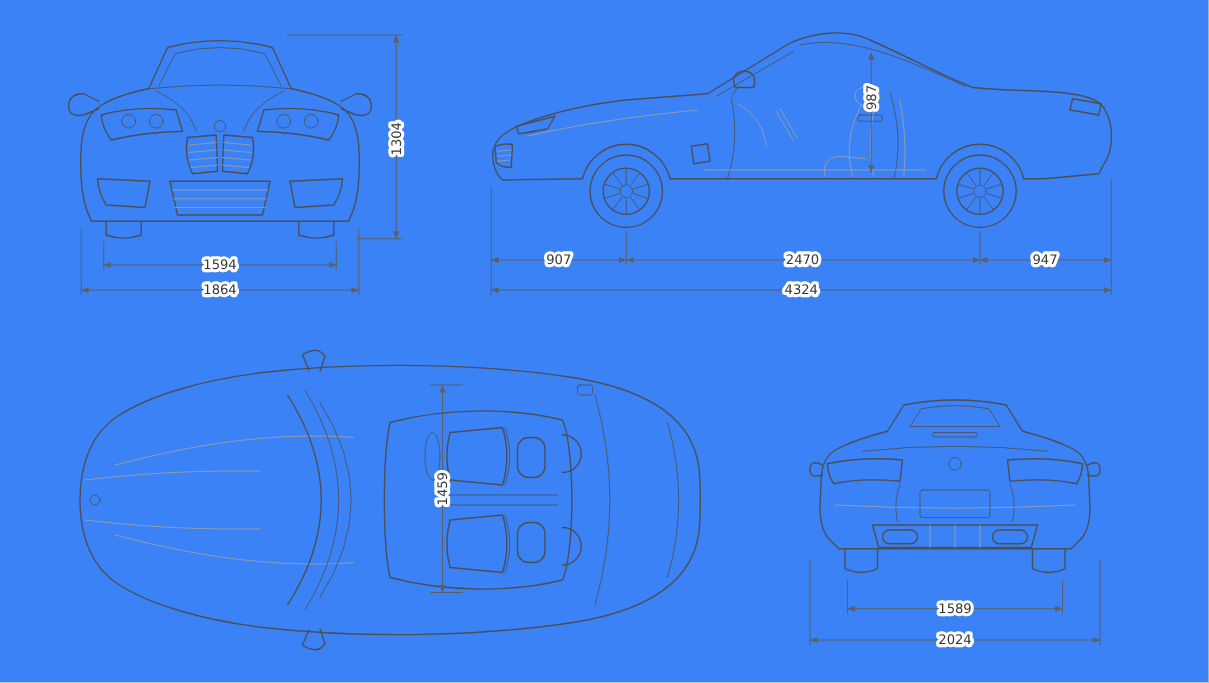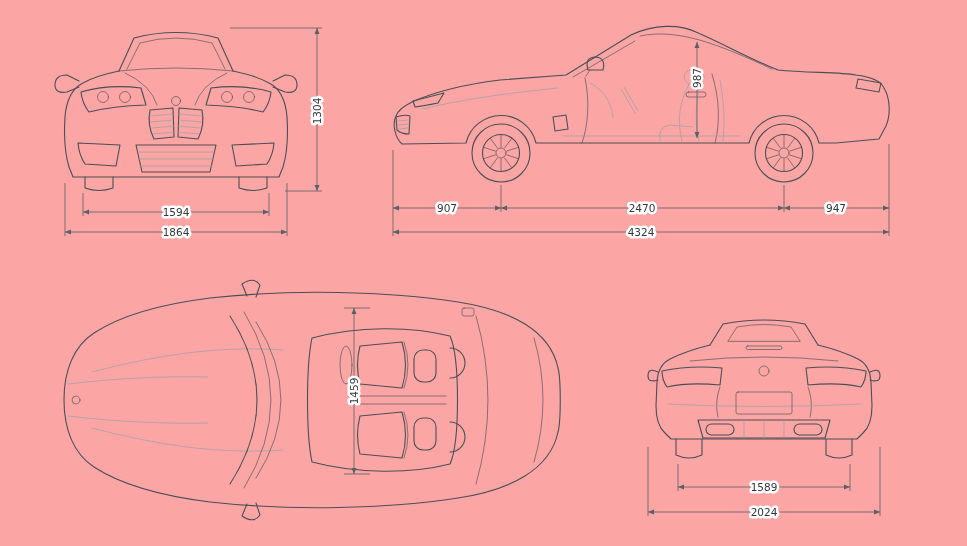--- a/index.html
+++ b/index.html
@@ -1,16 +1,16 @@
 <!DOCTYPE html>
 <html><head>
 <meta charset="utf-8">
 <style>
   html,body{margin:0;padding:0;background:#ffffff;}
-  .stage{position:relative;width:967px;height:546px;background:#fca5a5;overflow:hidden;
+  .stage{position:relative;width:967px;height:546px;background:#3b82f6;overflow:hidden;
          font-family:"DejaVu Sans","Liberation Sans",sans-serif;}
   svg{display:block;}
   .o  {fill:none;stroke:#4b4f54;stroke-width:1.1;stroke-linejoin:round;stroke-linecap:round;}
   .t  {fill:none;stroke:#4b4f54;stroke-width:0.65;stroke-linejoin:round;stroke-linecap:round;}
   .lt {fill:none;stroke:#9aa0a5;stroke-width:0.7;stroke-linecap:round;}
   .dim{fill:none;stroke:#5b6066;stroke-width:0.8;}
   .dimtext{font-family:"DejaVu Sans","Liberation Sans",sans-serif;font-size:10.5px;fill:#33373b;
            paint-order:stroke;stroke:#ffffff;stroke-width:5px;stroke-linejoin:round;text-anchor:middle;}
 </style>
 </head>

